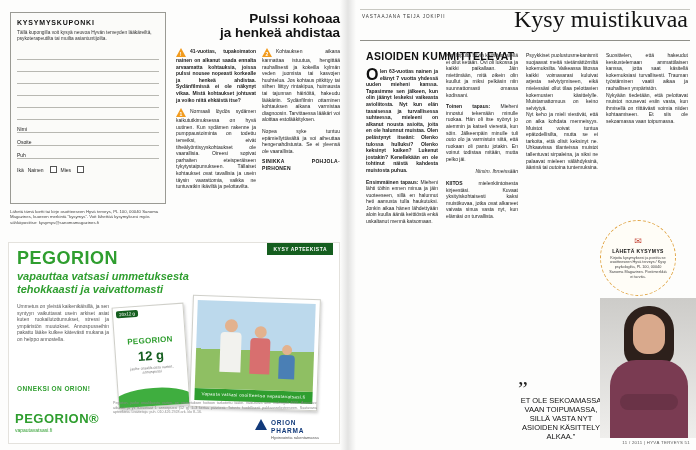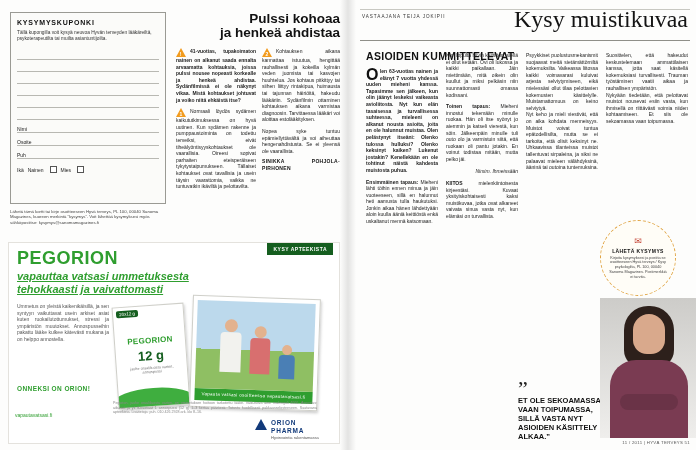--- a/index.html
+++ b/index.html
@@ -27,21 +27,21 @@
   .col{position:absolute;}
   .tri{width:0;height:0;border-left:5px solid transparent;border-right:5px solid transparent;border-bottom:9px solid #f29b1d;position:relative;display:inline-block;vertical-align:top;margin-right:4px;}
   .tri span{position:absolute;left:-1.5px;top:2.5px;font-size:5px;font-weight:bold;color:#fff;}
   .sig{font-size:5px;font-weight:bold;letter-spacing:0.3px;color:#111;margin-top:4px;}
   .leadb{font-weight:bold;}
 
   
   .ad{left:8px;top:242px;width:332px;height:202px;background:#ffffff;border:1px solid #e4e2dd;box-sizing:border-box;}
   .ad-tab{top:0;right:6px;background:#155e1f;color:#fff;font-size:5px;font-weight:bold;letter-spacing:0.5px;padding:3px 6px;}
   .ad-brand{left:8px;top:5px;font-size:18px;font-weight:bold;color:#2f9e2f;letter-spacing:0.5px;}
-  .ad-tag{left:8px;top:27px;font-size:11px;line-height:13px;font-weight:bold;font-style:italic;color:#2f9e2f;text-decoration:underline;}
+  .ad-tag{left:8px;top:27px;font-size:11px;line-height:13px;font-weight:bold;font-style:italic;color:#2f9e2f;}
   .ad-body{left:8px;top:60px;width:92px;font-size:5px;line-height:6.6px;color:#555;text-align:justify;}
   .ad-slogan{left:8px;top:142px;font-size:6.5px;font-weight:bold;color:#2f9e2f;letter-spacing:0.4px;}
   .ad-logo{left:6px;top:168px;}
   .ad-logo-brand{font-size:13px;font-weight:bold;color:#2f9e2f;letter-spacing:0.5px;}
   .ad-logo-url{font-size:5px;color:#2f9e2f;margin-top:1px;}
   .pack{left:106px;top:62px;width:70px;height:100px;background:#fff;border:1px solid #cfcfc9;transform:rotate(-4deg);box-shadow:1px 2px 3px rgba(0,0,0,0.2);overflow:hidden;}
   .pack-badge{position:absolute;left:3px;top:3px;background:#155e1f;color:#fff;font-size:4.5px;padding:1px 3px;border-radius:2px;}
   .pack-brand{position:absolute;left:0;top:30px;width:100%;text-align:center;font-size:8px;font-weight:bold;color:#2f9e2f;letter-spacing:0.3px;}
   .pack-dose{position:absolute;left:0;top:42px;width:100%;text-align:center;font-size:13px;font-weight:bold;color:#155e1f;}
   .pack-sub{position:absolute;left:4px;top:60px;width:62px;text-align:center;font-size:3.8px;color:#777;}
@@ -68,21 +68,21 @@
   .nim{font-size:5px;font-style:italic;text-align:right;color:#222;margin-top:2px;}
 
   .badge{left:600px;top:220px;width:76px;height:76px;border:1.4px dashed #e0a23e;border-radius:50%;background:#fffdf7;box-sizing:border-box;
     display:flex;flex-direction:column;align-items:center;justify-content:center;text-align:center;padding:7px;}
   .badge-ico{font-size:9px;color:#c0392b;line-height:9px;}
   .badge-title{font-size:5px;font-weight:bold;letter-spacing:0.4px;color:#111;margin:2px 0;}
   .badge-text{font-size:3.8px;line-height:4.8px;color:#444;}
 
   .pullquote{left:518px;top:384px;width:86px;}
   .pullquote::before{content:"”";font-family:"Liberation Serif",serif;font-size:22px;color:#222;line-height:10px;display:block;height:12px;}
-  .pq-text{font-size:7.5px;line-height:9px;font-weight:bold;color:#111;}
+  .pq-text{font-size:7.5px;line-height:9px;font-weight:normal;color:#111;text-align:center;}
 
   .photo{left:600px;top:298px;width:96px;height:140px;background:linear-gradient(#cdccc9,#efeeec);overflow:hidden;}
   .ph-hair{position:absolute;left:24px;top:8px;width:50px;height:62px;background:#2d201b;border-radius:24px 24px 18px 18px;}
   .ph-face{position:absolute;left:33px;top:16px;width:32px;height:40px;background:#d9a98c;border-radius:16px 16px 14px 14px;}
   .ph-body{position:absolute;left:10px;top:62px;width:78px;height:78px;background:#7a3b52;border-radius:26px 26px 0 0;}
   .ph-arm{position:absolute;left:20px;top:96px;width:58px;height:16px;background:#6a3347;border-radius:8px;}
   .r-footer{left:556px;top:440px;width:134px;text-align:right;font-size:4.3px;color:#555;letter-spacing:0.3px;}
 </style>
 </head>
 <body>
@@ -141,20 +141,21 @@
 
     <div class="abs ad">
       <div class="abs ad-tab">KYSY APTEEKISTA</div>
       <div class="abs ad-brand">PEGORION</div>
       <div class="abs ad-tag prl">vapauttaa vatsasi ummetuksesta
 tehokkaasti ja vaivattomasti</div>
       <div class="abs ad-body">Ummetus on yleistä kaikenikäisillä, ja sen syntyyn vaikuttavat usein arkiset asiat kuten ruokailutottumukset, stressi ja ympäristön muutokset. Annospusseihin pakattu lääke kulkee kätevästi mukana ja on helppo annostella.</div>
       <div class="abs ad-slogan">ONNEKSI ON ORION!</div>
 
       <div class="abs ad-logo">
+        <div class="ad-logo-brand">PEGORION®</div>
         <div class="ad-logo-url">vapautavatsasi.fi</div>
       </div>
 
       <div class="abs pack">
         <div class="pack-badge">20x12 g</div>
         <div class="pack-brand">PEGORION</div>
         <div class="pack-dose">12 g</div>
         <div class="pack-sub">jauhe oraaliliuosta varten, annospussi</div>
         <div class="pack-arc"></div>
       </div>

